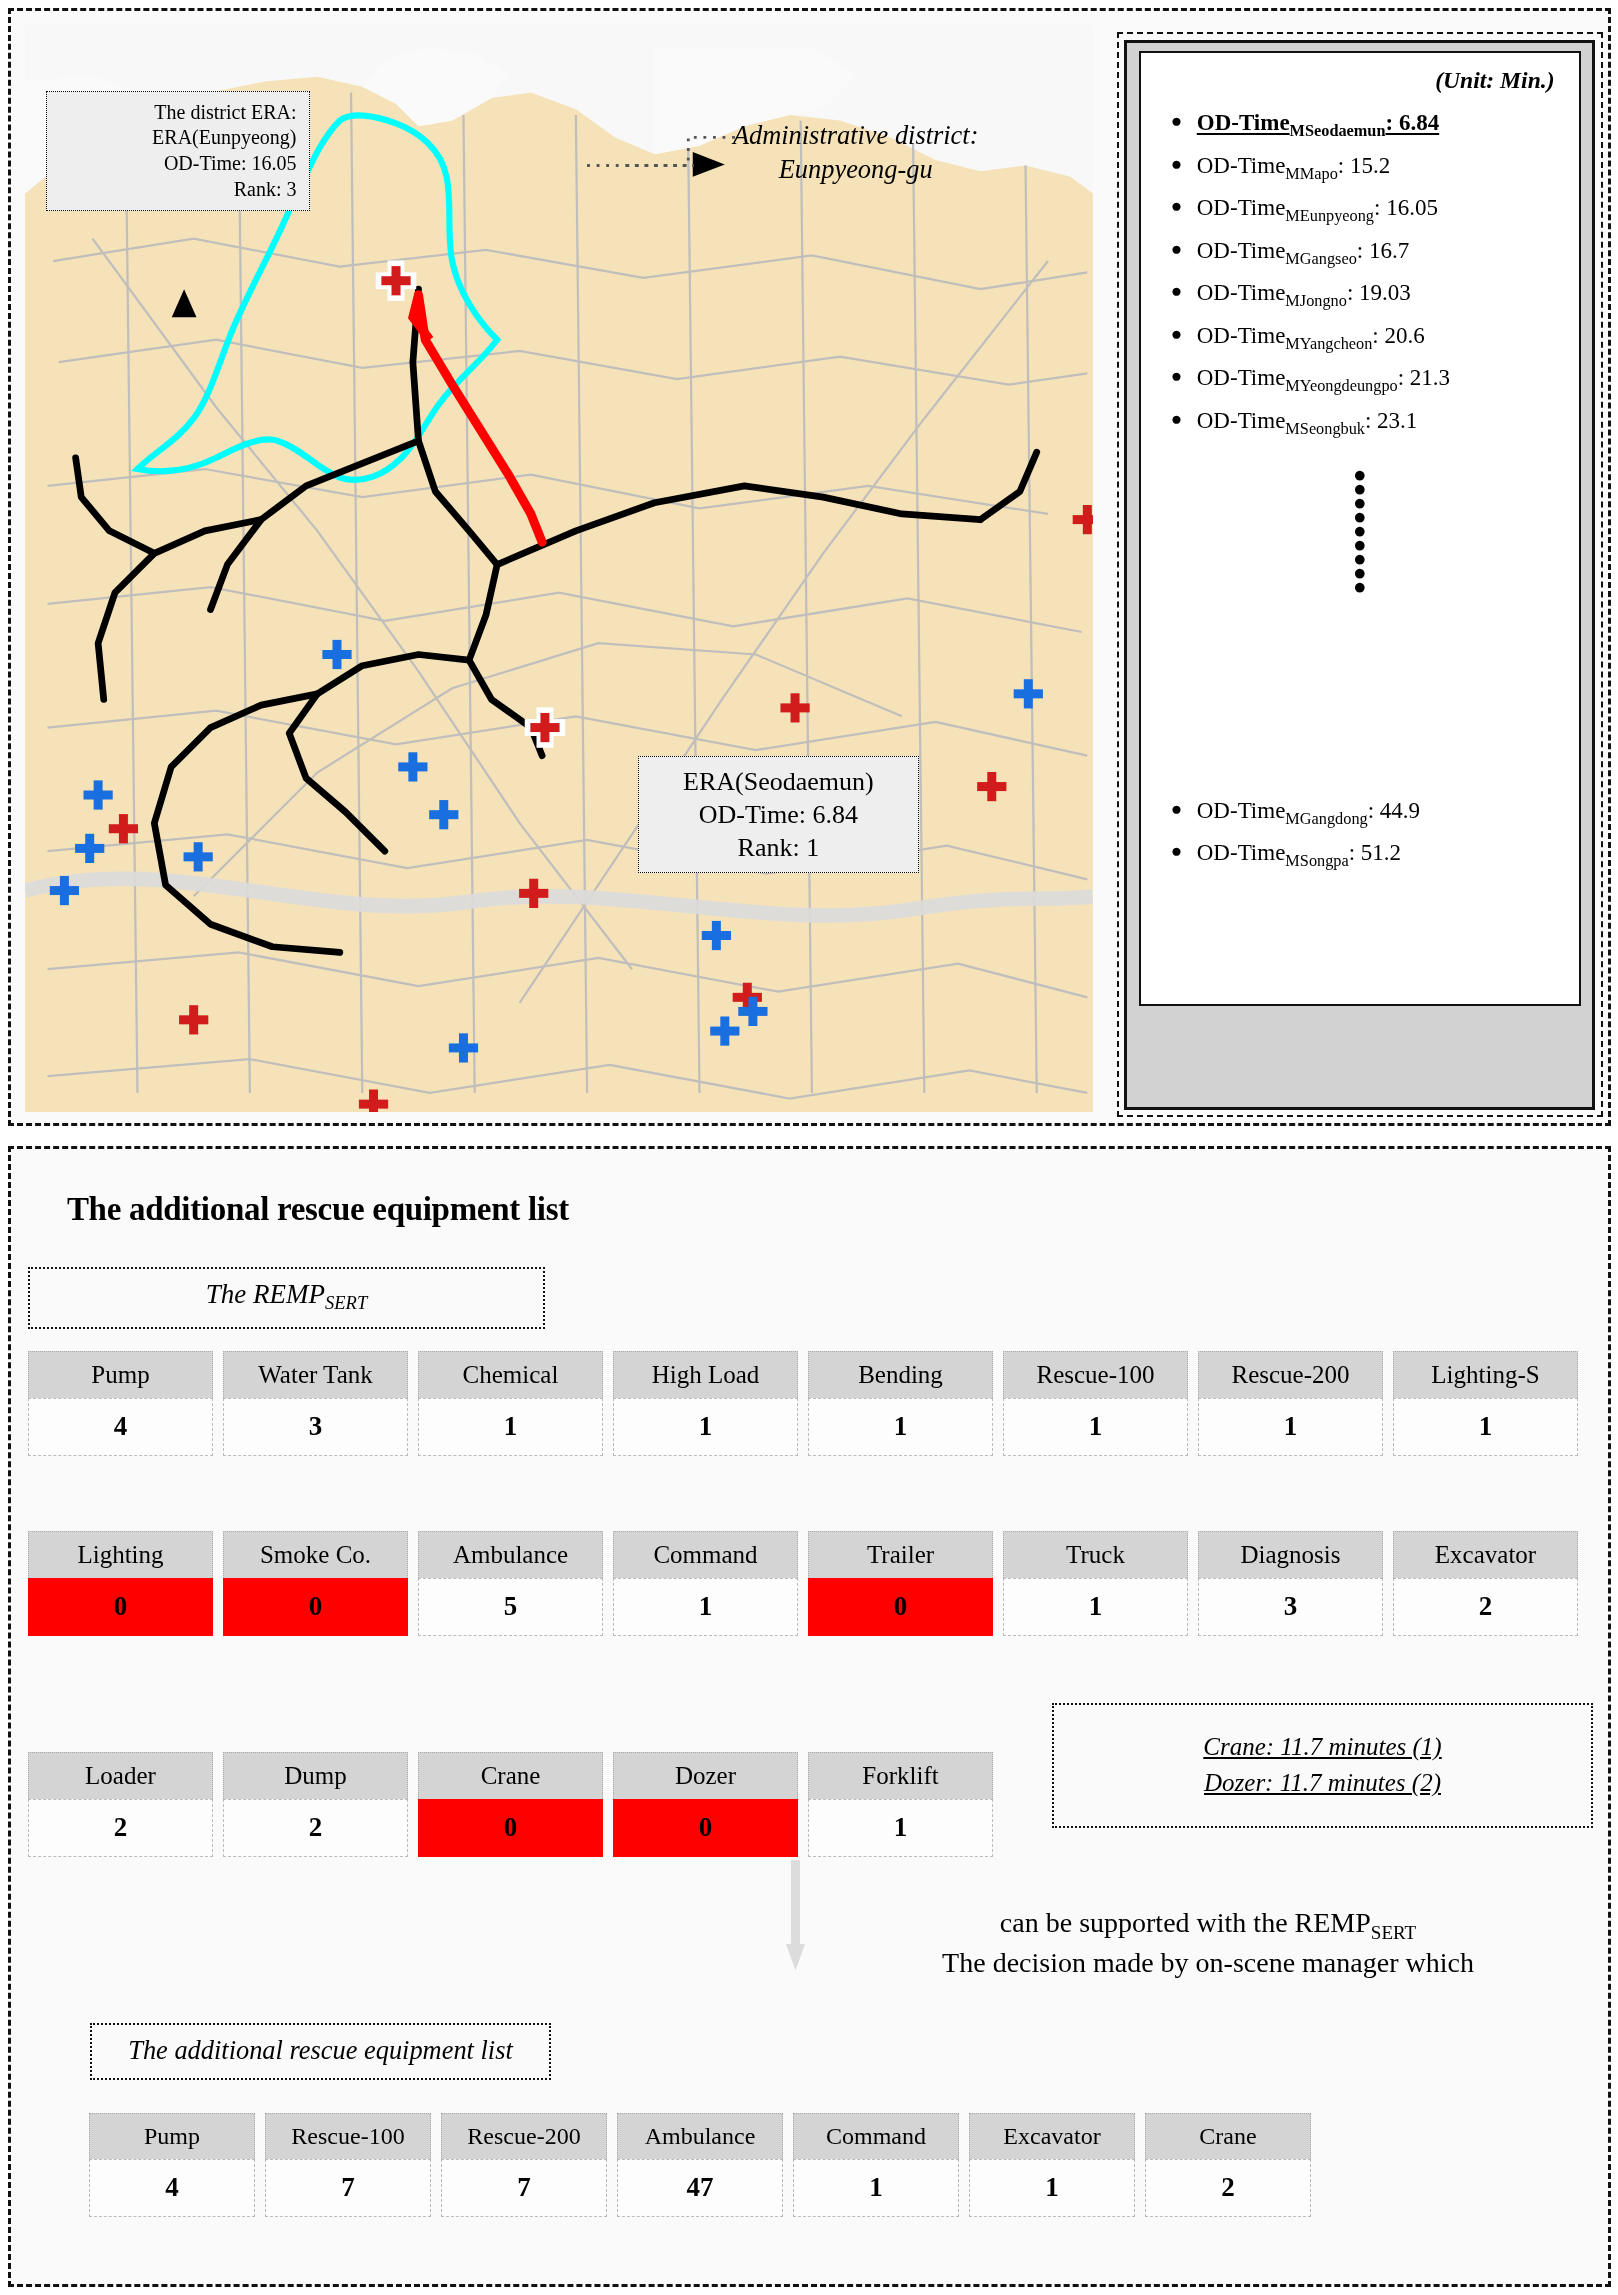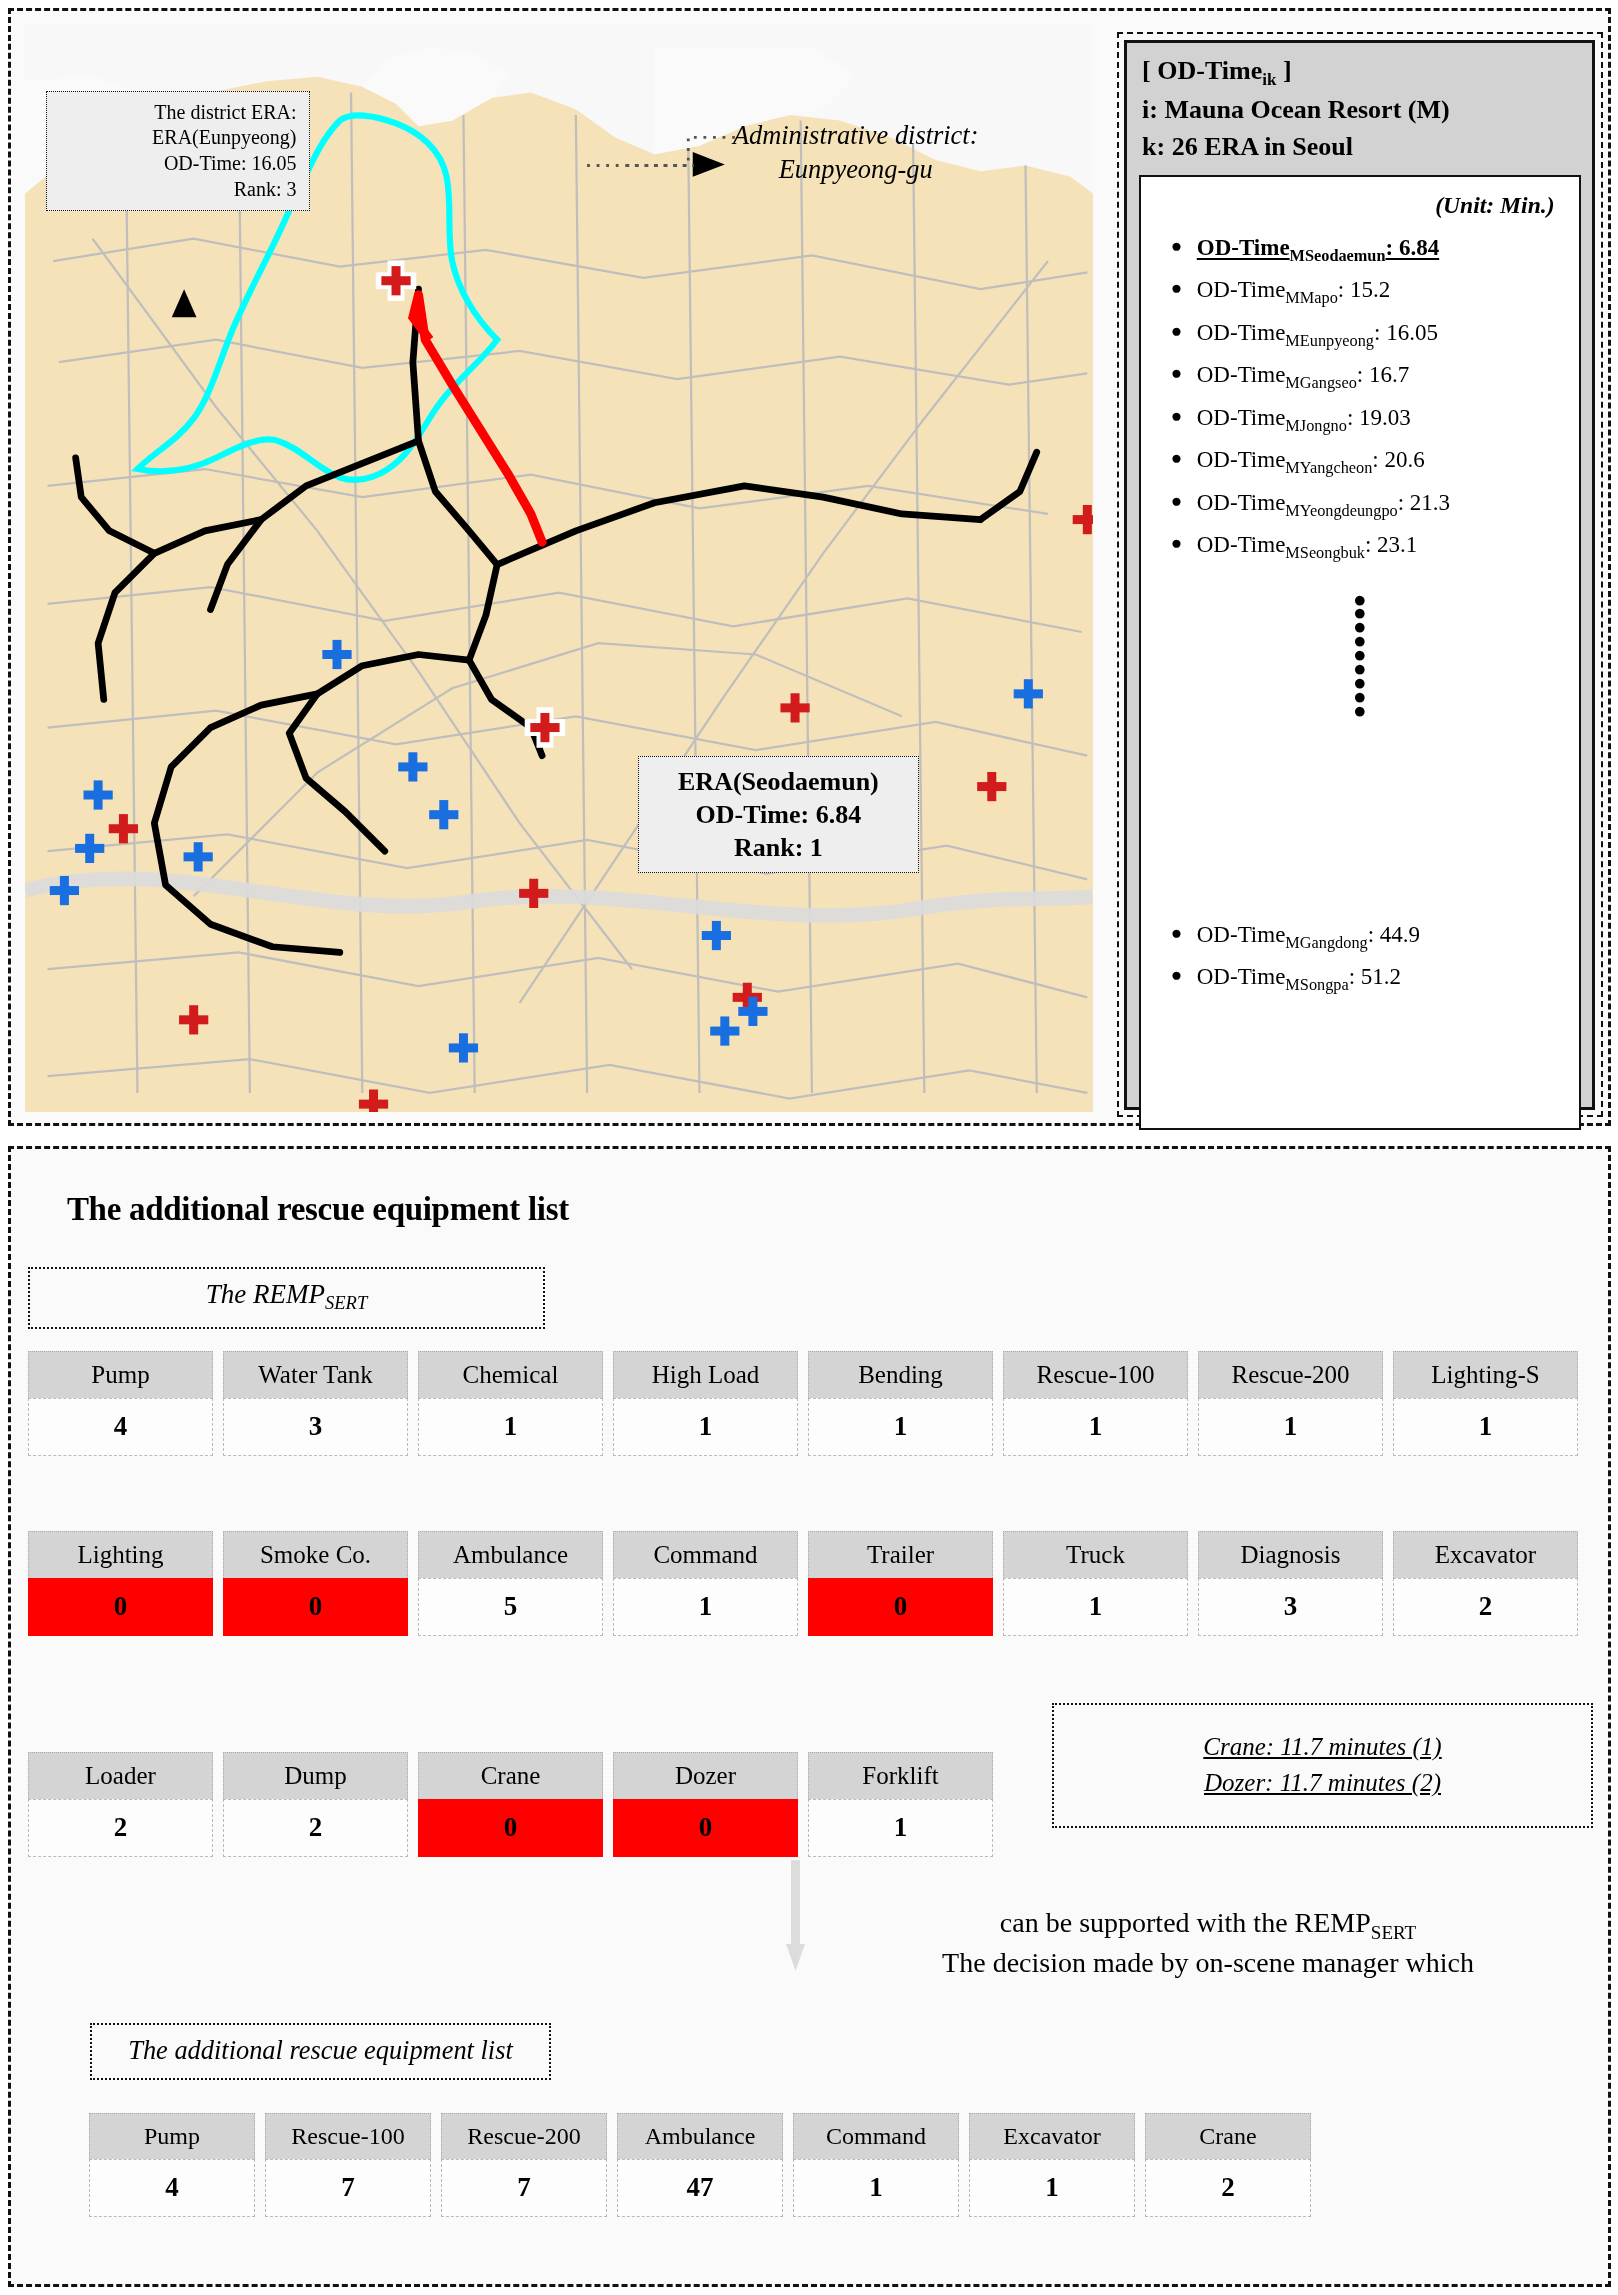--- a/index.html
+++ b/index.html
@@ -53,21 +53,21 @@
     left: 35px; top: 80px;
     width: 264px;
     font-size: 20px;
     text-align: right;
     padding-left: 19px;
   }
   #callout-seodaemun {
     left: 627px; top: 745px;
     width: 281px;
     font-size: 26px;
-    font-weight: bold;
+    font-weight: normal;
   }
 
   .admin-label {
     position: absolute;
     left: 722px; top: 107px;
     font-style: italic;
     font-size: 26.4px;
     line-height: 1.3;
     text-align: center;
     white-space: nowrap;
@@ -427,25 +427,20 @@
   </div>
 
   <div class="callout" id="callout-seodaemun">
     <div>ERA(Seodaemun)</div>
     <div>OD-Time: 6.84</div>
     <div>Rank: 1</div>
   </div>
 
   <div id="odpanel">
     <div id="odpanel-inner">
-      <div id="od-head">
-        <div><span>[ OD-Time</span><span class="sub">ik</span><span> ]</span></div>
-        <div>i: Mauna Ocean Resort (M)</div>
-        <div>k: 26 ERA in Seoul</div>
-      </div>
       <div id="od-body">
         <div id="od-unit">(Unit: Min.)</div>
         <div id="od-list">
             <div class="od-item first">
               <span class="bullet">●</span>
               <span class="txt">OD-Time<span class="sub">MSeodaemun</span>: 6.84</span>
             </div>
             <div class="od-item">
               <span class="bullet">●</span>
               <span class="txt">OD-Time<span class="sub">MMapo</span>: 15.2</span>

